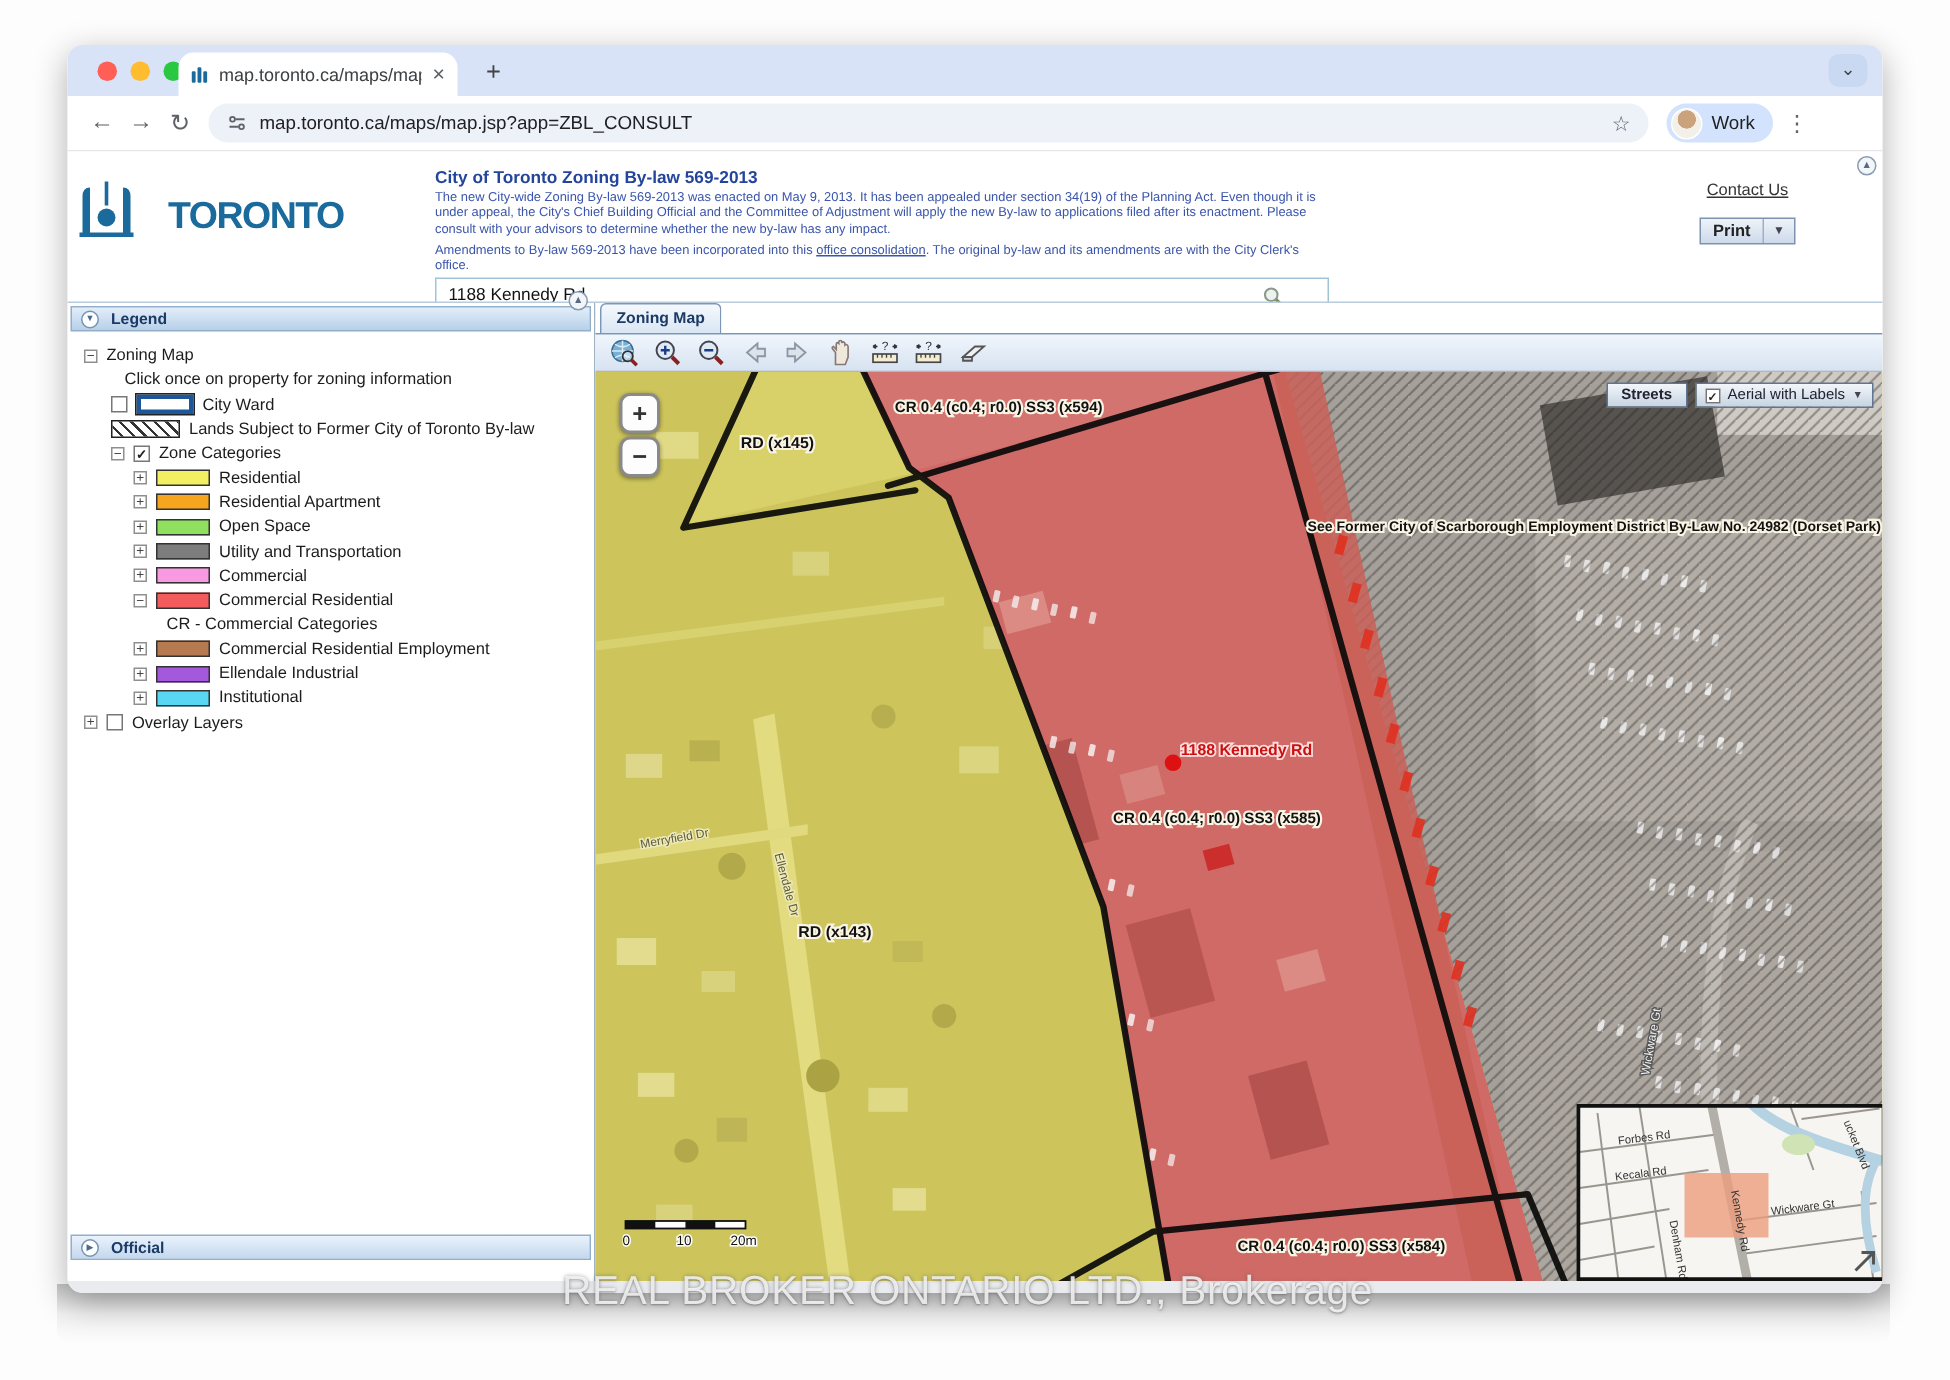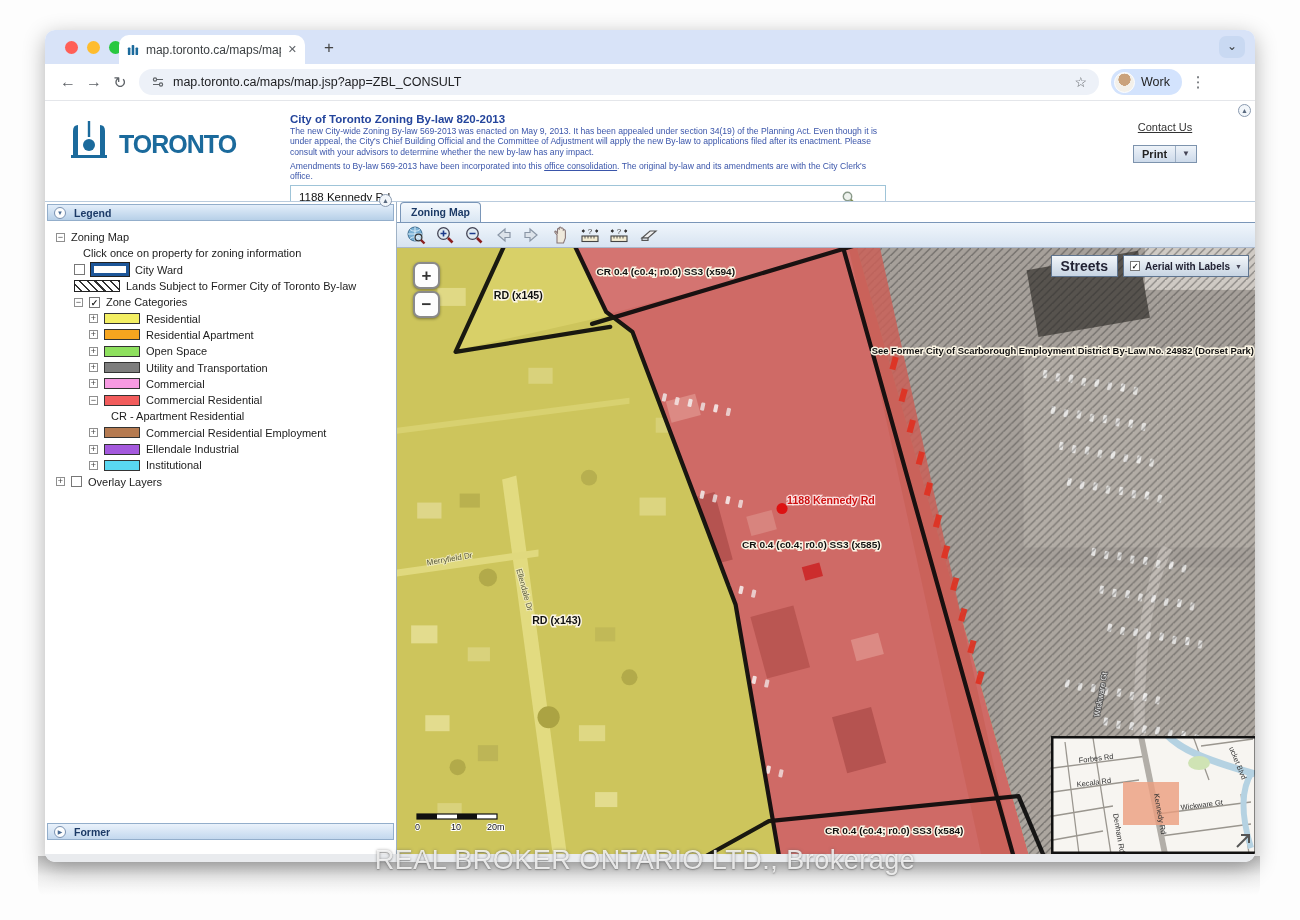--- a/index.html
+++ b/index.html
@@ -36,21 +36,21 @@
   .url-star { margin-left:auto; font-size:14px; color:#5f6368; }
   .profile-chip { margin-left:12px; height:26px; border-radius:13px; background:#d3e3fd; display:flex;
     align-items:center; padding:0 12px 0 3px; gap:6px; }
   .avatar { width:21px; height:21px; border-radius:50%; background:radial-gradient(circle at 50% 35%, #caa27c 0 38%, #f3f0ea 40%); border:1px solid #fff; }
   .profile-name { font-size:12.5px; color:#1f1f1f; }
   .kebab { margin-left:8px; font-size:15px; color:#5f6368; width:16px; text-align:center; }
 
   
   .content { position:relative; height:761px; }
   .page-header { position:relative; height:100px; background:#fff; }
-  .logo { position:absolute; left:22px; top:18px; display:flex; align-items:flex-end; gap:8px; }
+  .logo { position:absolute; left:4px; top:18px; display:flex; align-items:flex-end; gap:19px; }
   .logo-word { font-size:25px; font-weight:bold; color:#1b6a9c; letter-spacing:-1px; }
   .hdr-center { position:absolute; left:245px; top:12px; width:596px; }
   .hdr-title { font-size:11.5px; font-weight:bold; color:#24459c; margin-bottom:1px; }
   .hdr-body { font-size:8.6px; color:#3a55aa; line-height:1.22; }
   .hdr-amend { font-size:8.6px; color:#3a55aa; margin-top:4px; }
   .hdr-amend a { color:#3a55aa; }
   .searchbox { position:relative; margin-top:4px; width:596px; height:24px; border:1px solid #9fc4d8; background:#fff; }
   .searchbox input { width:100%; height:100%; border:0; outline:none; font-size:11.5px; padding:0 26px 0 8px;
     font-family:"Liberation Sans", sans-serif; color:#111; background:transparent; }
   .search-mag { position:absolute; right:28px; top:4px; }
@@ -99,26 +99,26 @@
   .ticon { width:22px; height:20px; display:flex; align-items:center; justify-content:center; }
   .viewport { position:absolute; left:0; top:46px; right:0; bottom:0; overflow:hidden; background:#b5ae62; }
 
   .zoomctl { position:absolute; left:16px; top:14px; width:27px; z-index:6; }
   .zoombtn { width:27px; height:27px; background:#fdfdfd; border:2px solid #8a8a8a; border-radius:7px;
     font-size:17px; font-weight:bold; color:#333; text-align:center; line-height:23px;
     box-shadow:0 1px 3px rgba(0,0,0,.4); }
   .zoombtn + .zoombtn { margin-top:2px; }
 
   .basemap-ctls { position:absolute; top:7px; right:6px; z-index:6; display:flex; gap:5px; }
-  .mapbtn { border:1px solid #5f7590; background:linear-gradient(#f2f6fa,#c7d4e2); font-size:14px; font-weight:bold;
+  .mapbtn { border:1px solid #5f7590; background:linear-gradient(#f2f6fa,#c7d4e2); font-size:10px; font-weight:bold;
     color:#223; padding:2px 9px; }
   .basemap-dd { border:1px solid #5f7590; background:linear-gradient(#f2f6fa,#c7d4e2); display:flex; align-items:center;
     gap:5px; padding:2px 6px; }
   .basemap-dd .cbox { width:10px; height:10px; line-height:9px; font-size:8px; }
-  .basemap-dd .dd-label { font-size:10px; font-weight:bold; color:#223; }
+  .basemap-dd .dd-label { font-size:10px; font-weight:normal; color:#223; }
   .basemap-dd .dd-caret { font-size:7px; color:#445; }
 
   .scalebar { position:absolute; left:18px; bottom:20px; z-index:6; }
   .inset { position:absolute; right:-2px; bottom:0; z-index:5; }
 
   .window-footer { position:absolute; left:0; bottom:0; width:100%; height:8px; background:#e9ebee; }
 
   
   .watermark { position:absolute; left:355px; top:845px; width:580px; z-index:20; text-align:center;
     font-size:27px; color:rgba(252,252,252,.82); letter-spacing:.5px; white-space:nowrap;
@@ -182,21 +182,21 @@
             <path d="M6,38 L6,12 Q6,6 11,6 L11,38 Z" fill="#1b6a9c"></path>
             <path d="M38,38 L38,12 Q38,6 33,6 L33,38 Z" fill="#1b6a9c"></path>
             <circle cx="22" cy="26" r="6" fill="#1b6a9c"></circle>
             <rect x="20.8" y="2" width="2.4" height="16" fill="#1b6a9c"></rect>
             <rect x="4" y="36" width="36" height="3" fill="#1b6a9c"></rect>
           </svg>
           <span class="logo-word">TORONTO</span>
         </div>
 
         <div class="hdr-center">
-          <div class="hdr-title">City of Toronto Zoning By-law 820-2013</div>
+          <div class="hdr-title">City of Toronto Zoning By-law 569-2013</div>
           <div class="hdr-body">The new City-wide Zoning By-law 569-2013 was enacted on May 9, 2013. It has been appealed under section 34(19) of the Planning Act. Even though it is under appeal, the City's Chief Building Official and the Committee of Adjustment will apply the new By-law to applications filed after its enactment. Please consult with your advisors to determine whether the new by-law has any impact.</div>
           <div class="hdr-amend"><span>Amendments to By-law 569-2013 have been incorporated into this </span><a href="#">office consolidation</a><span>.  The original by-law and its amendments  are with the City Clerk's office.</span></div>
           <div class="searchbox">
             <input type="text" value="1188 Kennedy Rd" style="">
             <svg class="search-mag" width="16" height="16" viewBox="0 0 16 16">
               <circle cx="6.5" cy="6.5" r="4.2" fill="#eef2ee" stroke="#8a9a8a" stroke-width="1.4"></circle>
               <line x1="9.8" y1="9.8" x2="14" y2="14" stroke="#7a8a50" stroke-width="2.2"></line>
             </svg>
           </div>
         </div>
@@ -268,21 +268,21 @@
               <span class="expbox">+</span>
               <span class="swatch" style="background-color: rgb(247, 154, 226);"></span>
               <span class="tlabel">Commercial</span>
             </div>
             <div class="trow ind3">
               <span class="expbox">−</span>
               <span class="swatch" style="background-color: rgb(242, 92, 92);"></span>
               <span class="tlabel">Commercial Residential</span>
             </div>
             <div class="trow ind3b">
-              <span class="tlabel">CR - Apartment Residential</span>
+              <span class="tlabel">CR - Commercial Categories</span>
             </div>
             <div class="trow ind3">
               <span class="expbox">+</span>
               <span class="swatch" style="background-color: rgb(181, 122, 80);"></span>
               <span class="tlabel">Commercial Residential Employment</span>
             </div>
             <div class="trow ind3">
               <span class="expbox">+</span>
               <span class="swatch" style="background-color: rgb(164, 89, 221);"></span>
               <span class="tlabel">Ellendale Industrial</span>
@@ -295,21 +295,21 @@
             <div class="trow ind1">
               <span class="expbox">+</span>
               <span class="cbox"></span>
               <span class="tlabel">Overlay Layers</span>
             </div>
           </div>
 
           <div class="sidebar-bottom">
             <div class="panel-bar">
               <span class="bar-icon">▶</span>
-              <span class="bar-label">Former</span>
+              <span class="bar-label">Official</span>
             </div>
           </div>
         </div>
 
         <div class="map-panel">
           <div class="map-tab">Zoning Map</div>
 
           <div class="map-toolbar">
             <span class="ticon">
               <svg width="20" height="20" viewBox="0 0 20 20">

